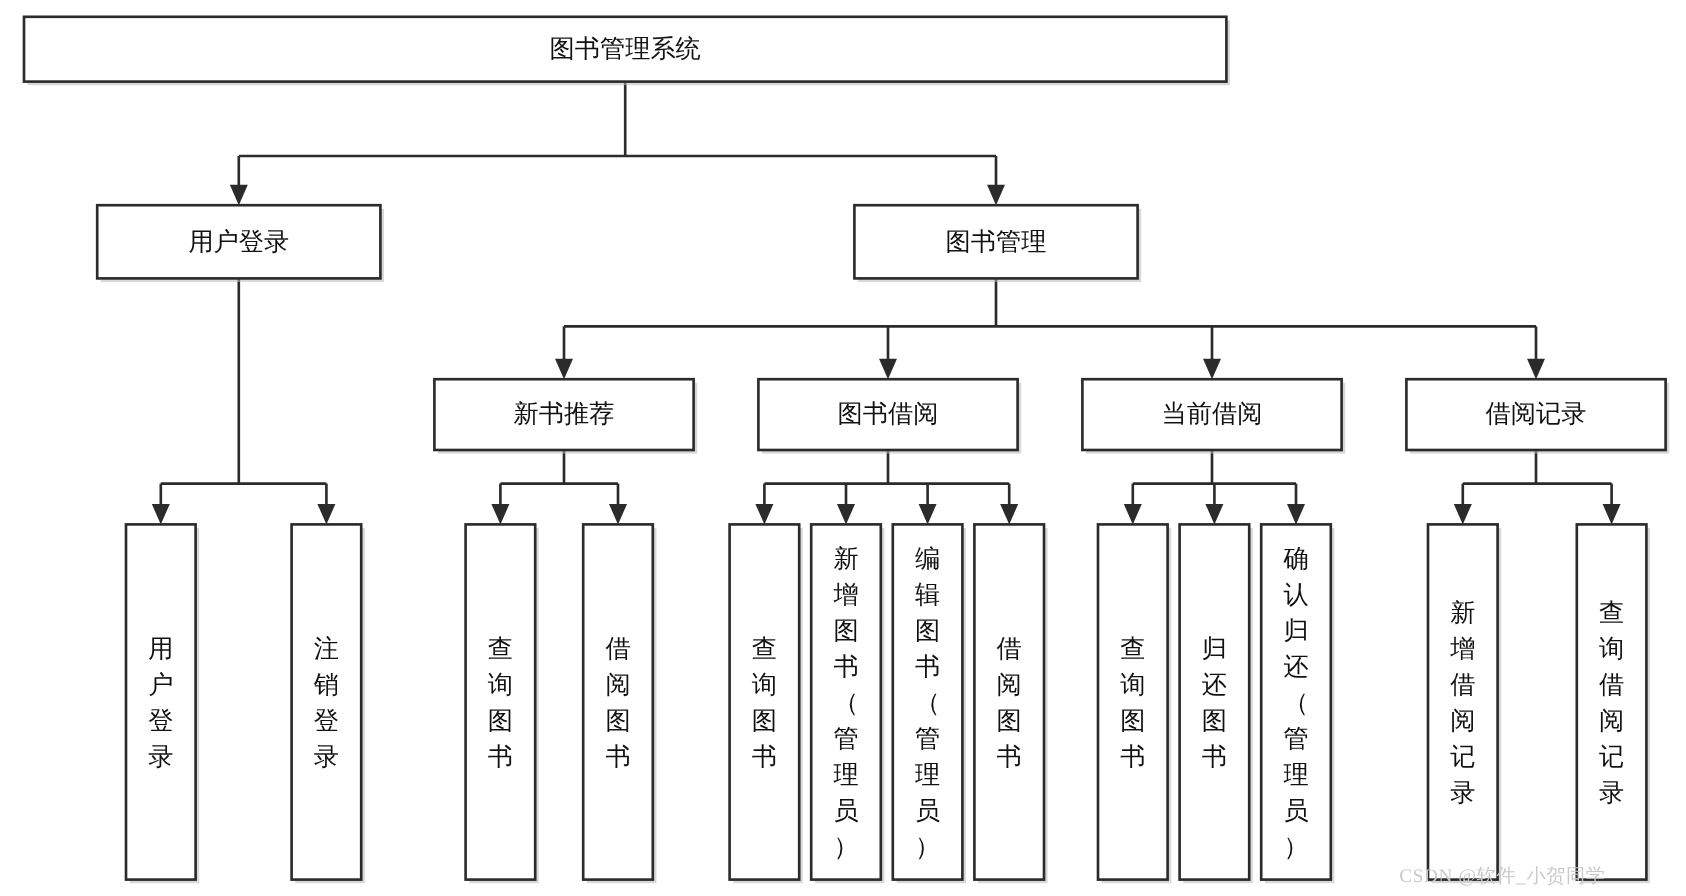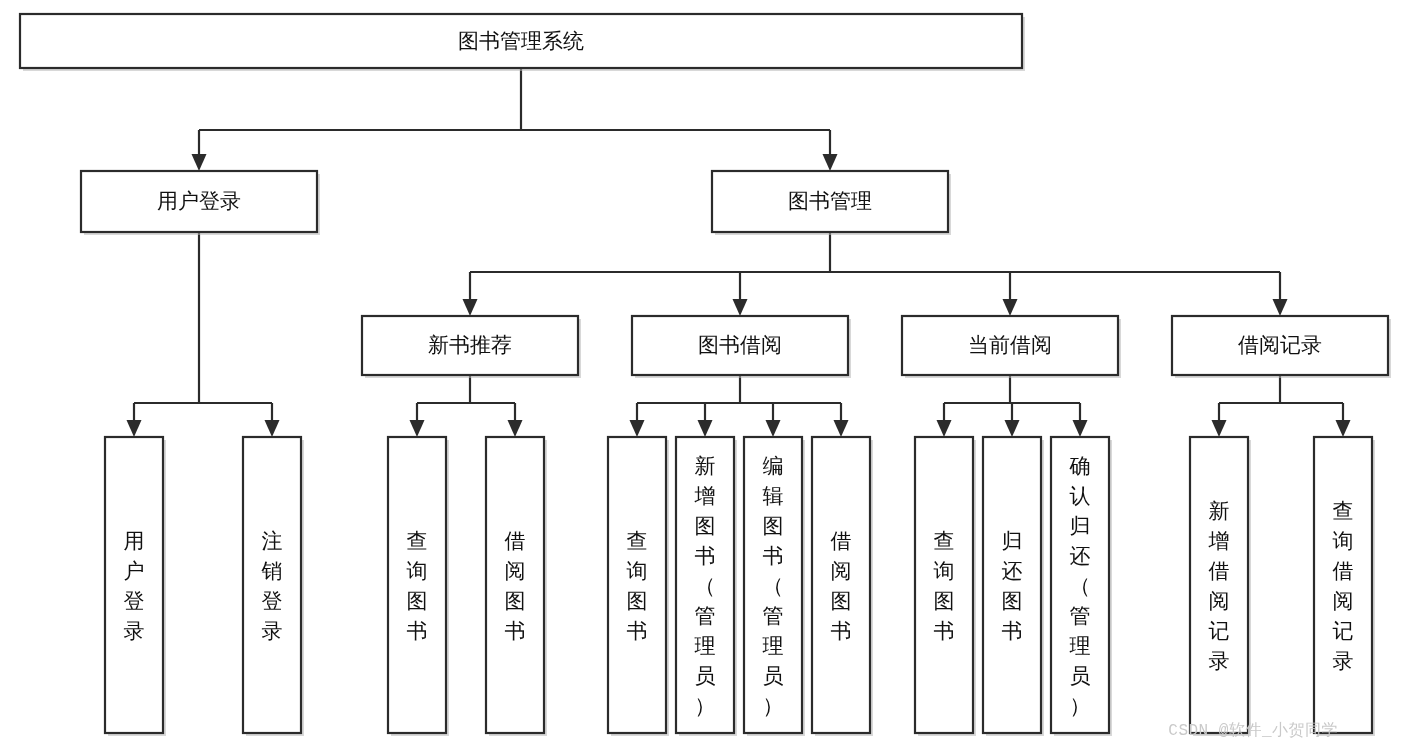--- a/index.html
+++ b/index.html
@@ -59,21 +59,21 @@
     font-family: "Liberation Sans", "DejaVu Sans", sans-serif;
     font-size: 21px;
     text-anchor: middle;
   }
   .watermark {
     position: absolute;
     right: 12px;
     bottom: 6px;
     color: #c9c9c9;
     font-size: 16px;
-    font-family: Liberation Mono, monospace;
+    font-family: Liberation Serif, serif;
     letter-spacing: 0.5px;
     white-space: nowrap;
     user-select: none;
   }
 </style>
 </head>
 <body>
 
 <div id="diagram-root">
 

